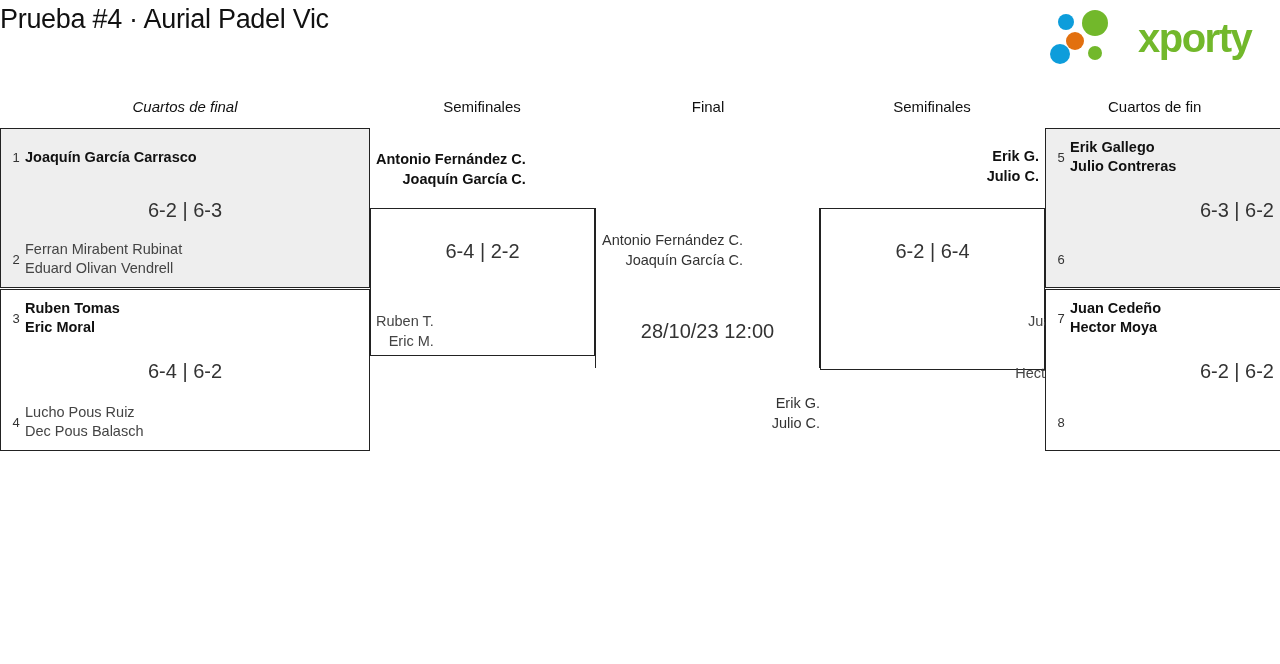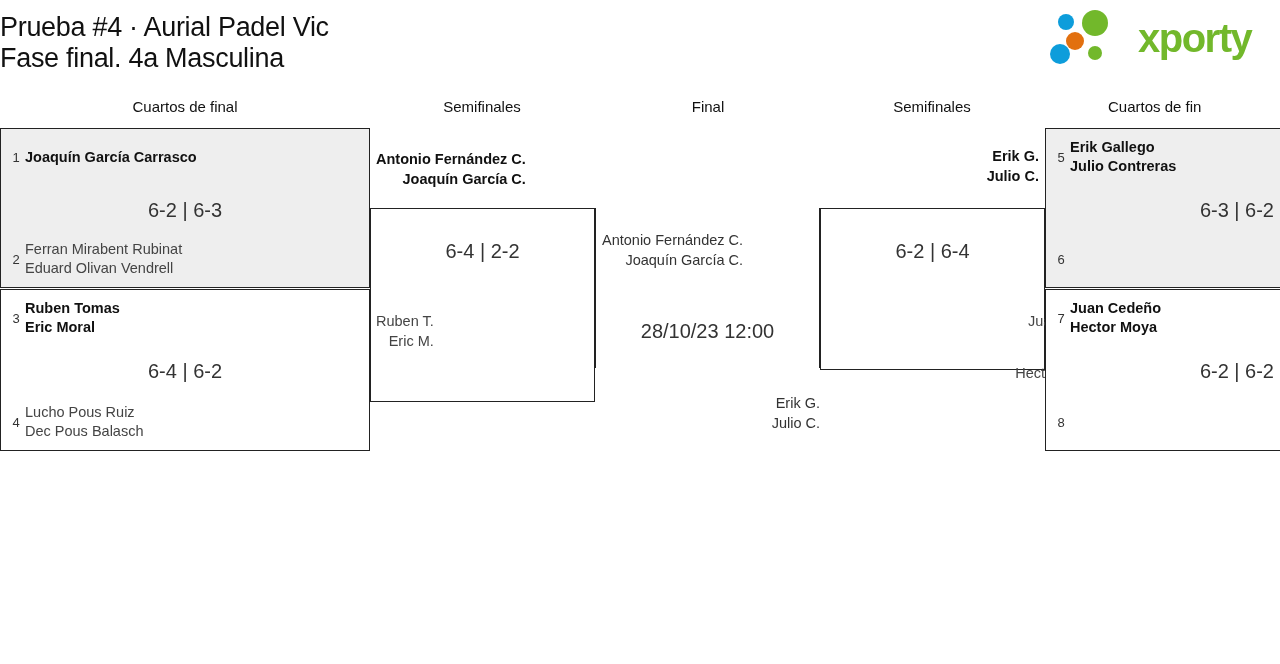--- a/index.html
+++ b/index.html
@@ -7,21 +7,21 @@
     width:1280px;height:664px;overflow:hidden;background:#ffffff;
     font-family:"Liberation Sans","DejaVu Sans",sans-serif;
     color:#1a1a1a;position:relative;
   }
 
   
   #page-header{position:absolute;left:0;top:0;width:1280px;height:88px;}
   #title-block{position:absolute;left:0;top:0;width:800px;}
   .title-line{font-size:27px;line-height:31px;font-weight:400;color:#111111;
               letter-spacing:-0.3px;white-space:nowrap;padding-left:0px;}
-  #title-line-1{padding-top:12px;}
+  #title-line-1{padding-top:4px;}
 
   
   #brand-logo{position:absolute;left:1046px;top:8px;width:232px;height:60px;}
   #logo-dots{position:absolute;left:0;top:0;width:92px;height:58px;}
   .dot{position:absolute;border-radius:50%;}
   #logo-wordmark{position:absolute;left:92px;top:2px;font-size:40px;line-height:56px;
       font-weight:700;color:#72b82b;letter-spacing:-1.5px;}
 
   
   .col-head{position:absolute;top:96px;font-size:15px;line-height:22px;
@@ -55,36 +55,35 @@
   .score.center{text-align:center;}
   .score.right{text-align:right;}
 </style>
 </head>
 <body>
 
 <div id="page-header">
 
   <div id="title-block">
     <div class="title-line" id="title-line-1">Prueba #4 · Aurial Padel Vic</div>
-    <div class="title-line" id="title-line-2">Fase final. 4a Masculina</div>
   </div>
 
   <div id="brand-logo">
     <div id="logo-dots">
       <span class="dot" style="left:12px;top:6px;width:16px;height:16px;background:#0d9ddb;"></span>
       <span class="dot" style="left:36px;top:2px;width:26px;height:26px;background:#72b82b;"></span>
       <span class="dot" style="left:20px;top:24px;width:18px;height:18px;background:#e2700f;"></span>
       <span class="dot" style="left:4px;top:36px;width:20px;height:20px;background:#0d9ddb;"></span>
       <span class="dot" style="left:42px;top:38px;width:14px;height:14px;background:#72b82b;"></span>
     </div>
     <div id="logo-wordmark">xporty</div>
   </div>
 </div>
 
-<div class="col-head" style="left:60px;width:250px;">Cuartos de final</div>
+<div class="col-head" style="left:60px;width:250px;font-style:italic;">Cuartos de final</div>
 <div class="col-head" style="left:382px;width:200px;">Semifinales</div>
 <div class="col-head" style="left:608px;width:200px;">Final</div>
 <div class="col-head" style="left:832px;width:200px;">Semifinales</div>
 <div class="col-head" style="left:1108px;width:250px;text-align:left;">Cuartos de fin</div>
 
 <div class="mbox shaded" style="left:0px;top:128px;width:370px;height:160px;">
   <div class="team left win" style="top:0px;height:56px;width:370px;">
     <span class="seed">1</span>
     <span class="names">
       <span class="ln">Joaquín García Carrasco</span>
@@ -116,21 +115,21 @@
       <span class="ln">Dec Pous Balasch</span>
     </span>
   </div>
 </div>
 
 <div class="flabel left win" style="left:376px;top:149px;">
   <span class="ln" style="font-weight:700;color:#111111;">Antonio Fernández C.</span>
   <span class="ln" style="font-weight:700;color:#111111;">Joaquín García C.</span>
 </div>
 
-<div class="mbox plain" style="left:370px;top:208px;width:225px;height:194px;text-decoration:underline;">
+<div class="mbox plain" style="left:370px;top:208px;width:225px;height:148px;text-decoration:underline;">
   <div class="score center" style="left:0px;top:33px;width:223px;">6-4 | 2-2</div>
 </div>
 
 <div class="flabel left lose" style="left:376px;top:311px;">
   <span class="ln" style="color:#444444;">Ruben T.</span>
   <span class="ln" style="color:#444444;">Eric M.</span>
 </div>
 
 <div class="flabel left lose" style="left:602px;top:230px;">
   <span class="ln" style="color:#333333;">Antonio Fernández C.</span>

